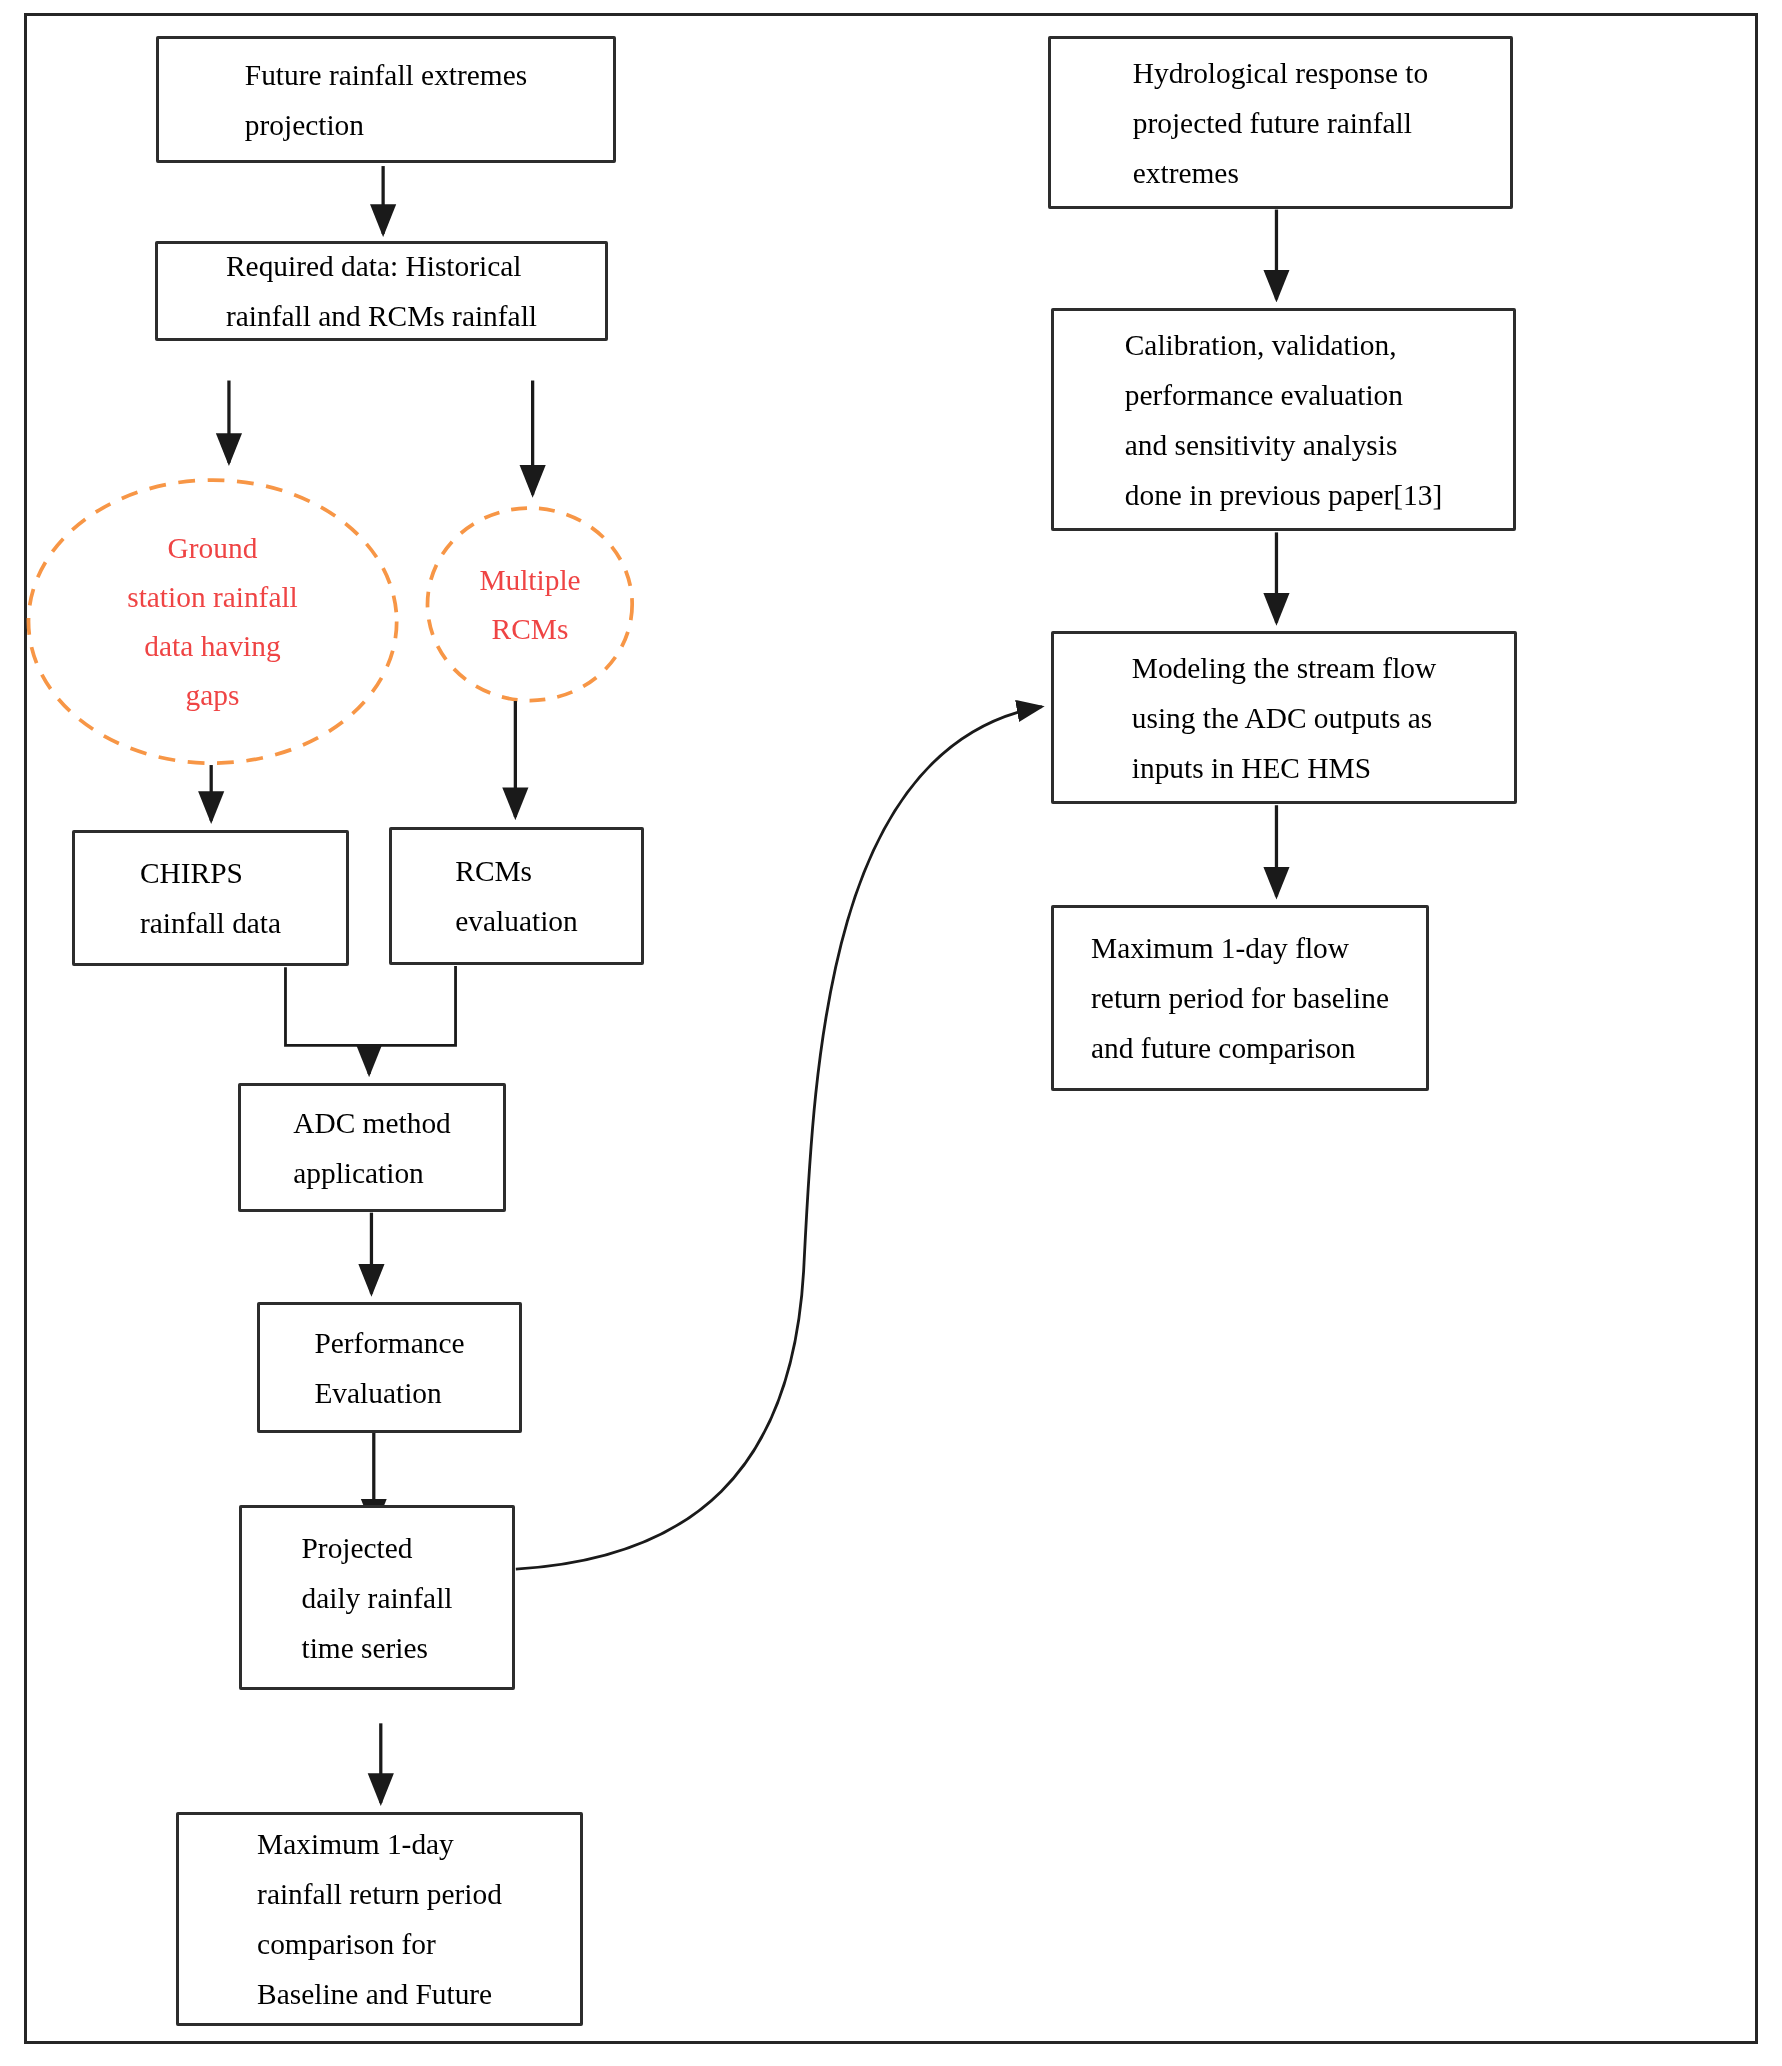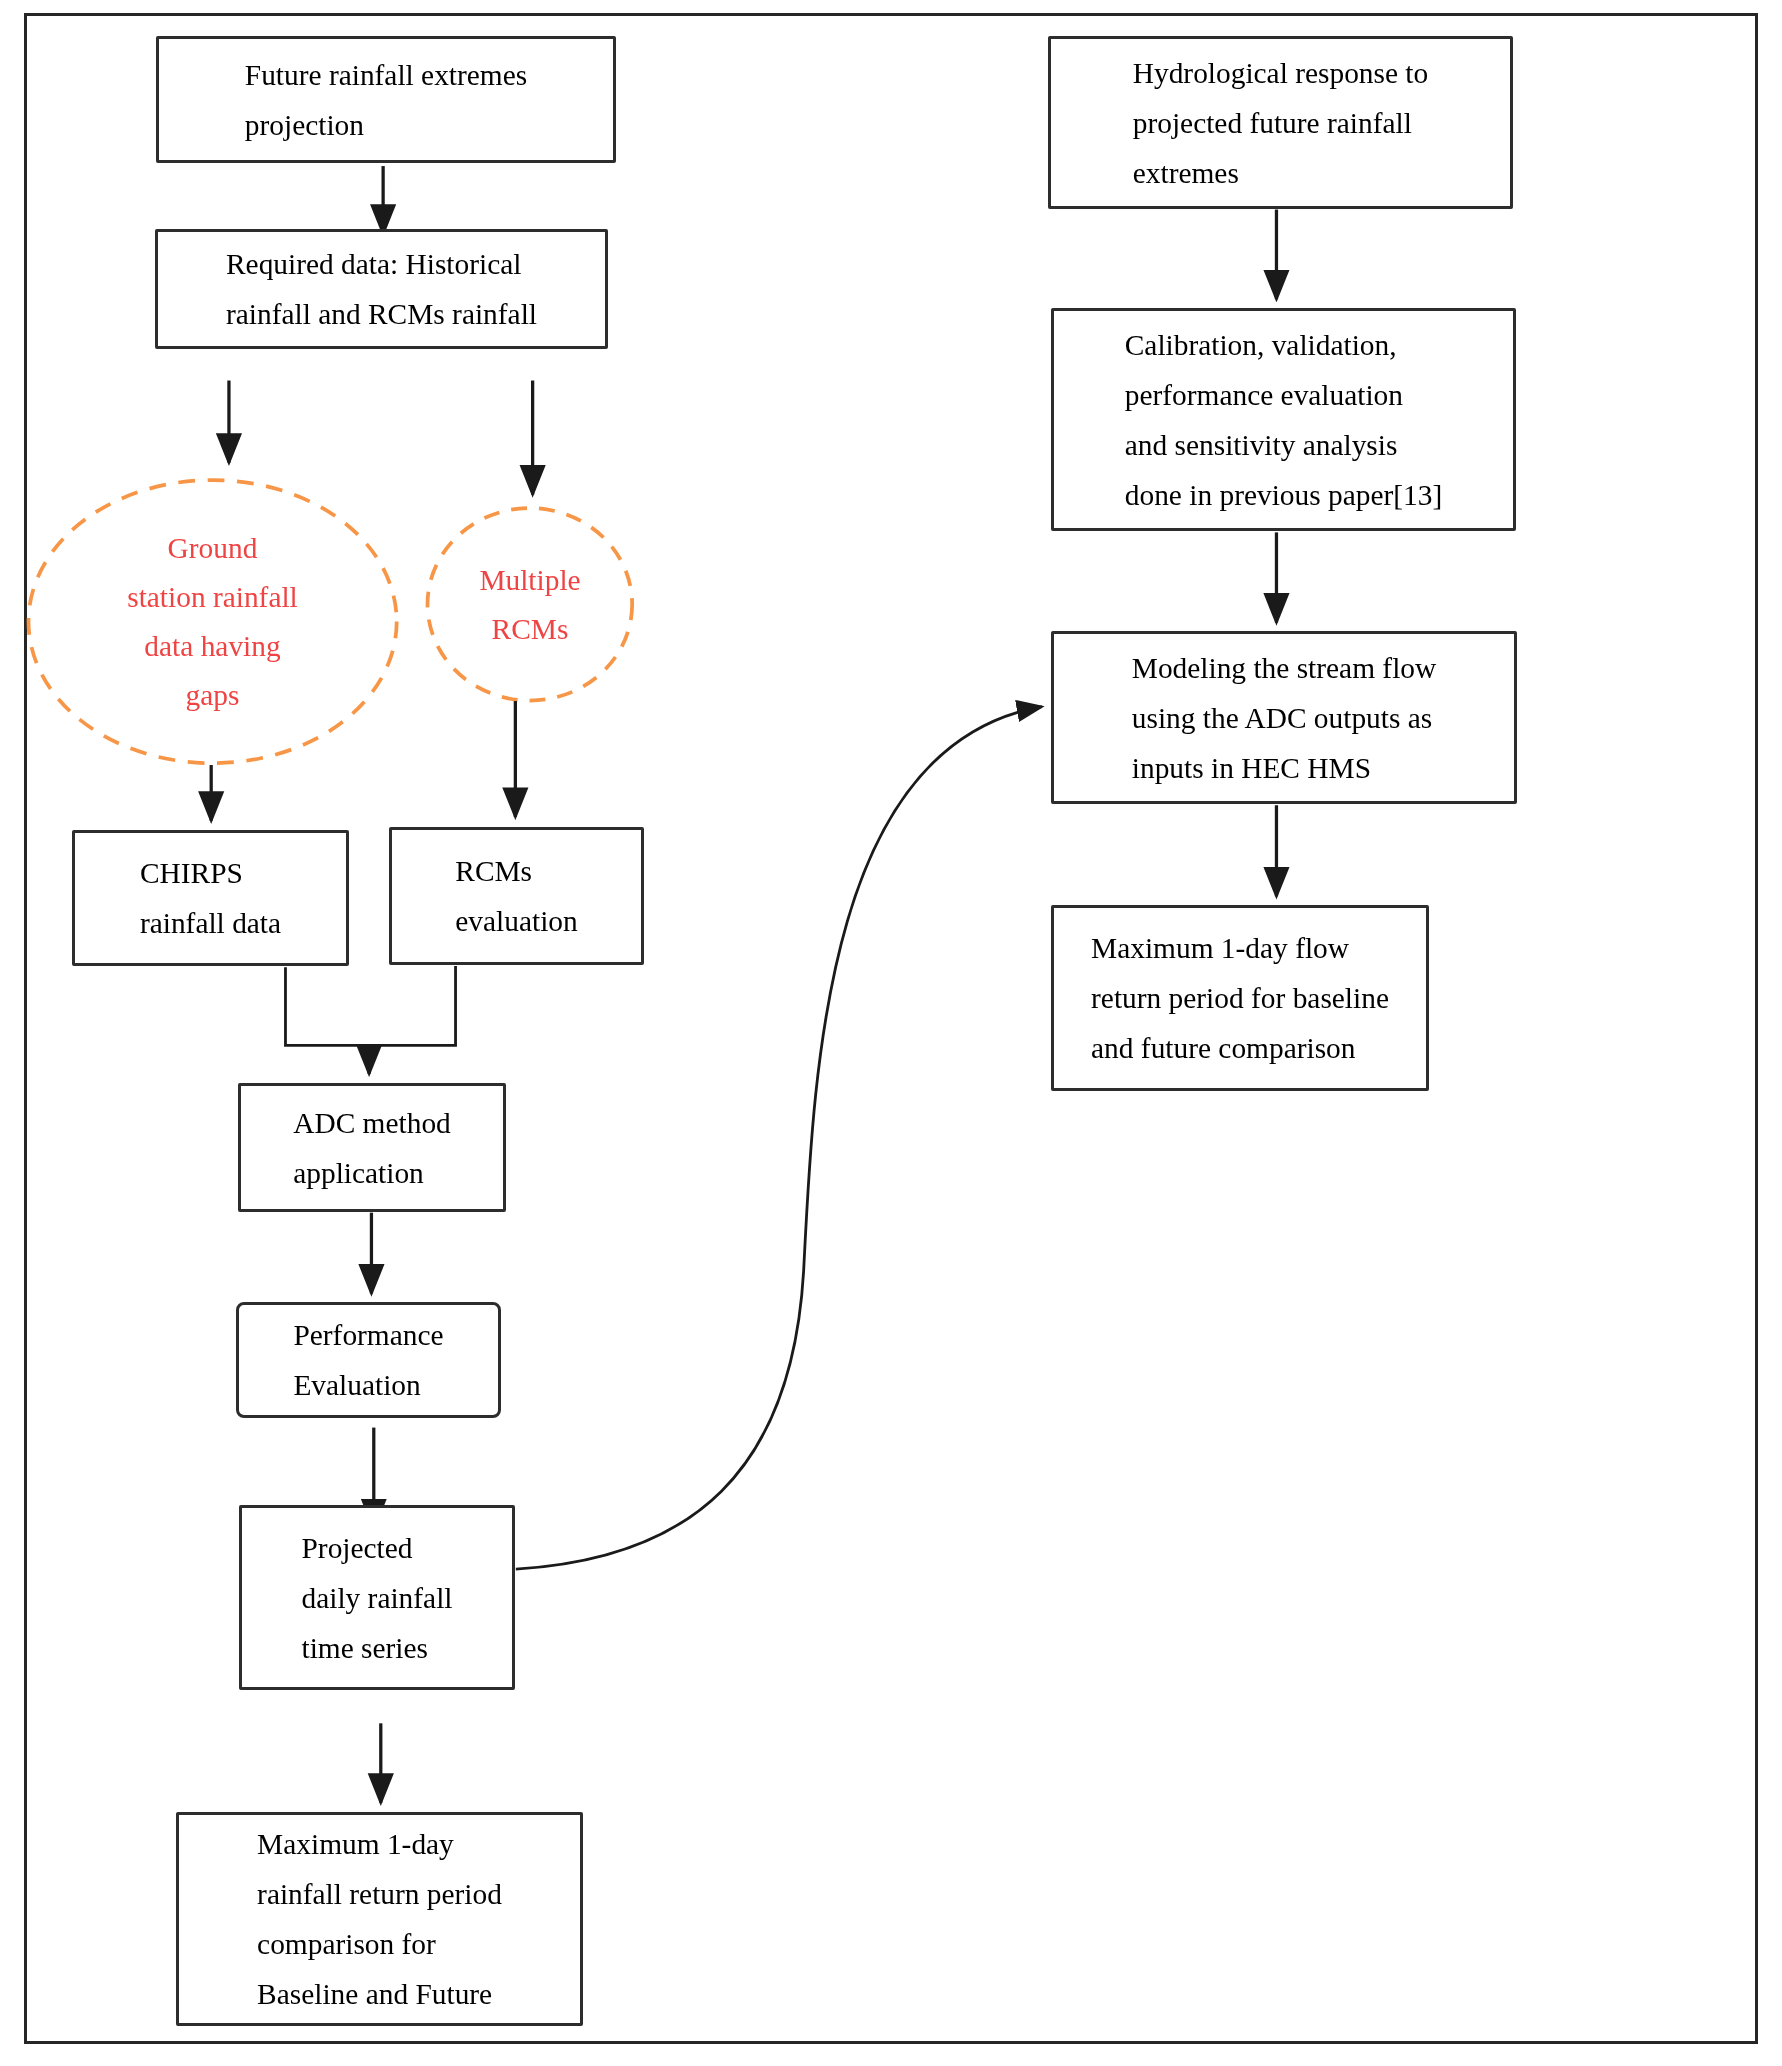--- a/index.html
+++ b/index.html
@@ -23,25 +23,25 @@
     font-size:29.4px;line-height:50px;color:#000;
   }
   .bubble-label{
     position:absolute;box-sizing:border-box;background:transparent;
     display:flex;align-items:center;justify-content:center;
     text-align:center;white-space:pre-line;
     font-size:29.4px;line-height:49px;color:#ef4444;
   }
   
   .n-future      {left:156px;  top:36px;   width:460px; height:127px;}
-  .n-required    {left:155px;  top:229px;  width:453px; height:120px;}
+  .n-required    {left:155px;  top:241px;  width:453px; height:100px;}
   .n-chirps      {left:72px;  top:830px; width:277px; height:136px;}
   .n-rcms-eval   {left:389px;  top:827px; width:255px; height:138px;}
   .n-adc         {left:238px;  top:1083px; width:268px; height:129px;}
-  .n-performance {left:236px;  top:1302px; width:265px; height:116px;border-radius:8px;}
+  .n-performance {left:257px;  top:1302px; width:265px; height:131px;}
   .n-projected   {left:239px;  top:1505px; width:276px; height:185px;}
   .n-max-rain    {left:176px;  top:1812px; width:407px; height:214px;}
   
   .n-hydro       {left:1048px; top:36px;   width:465px; height:173px;}
   .n-calibration {left:1051px; top:308px;  width:465px; height:223px;}
   .n-modeling    {left:1051px; top:631px; width:466px; height:173px;}
   .n-max-flow    {left:1051px; top:905px; width:378px; height:186px;}
   
   .l-ground   {left:49px; top:496px; width:327px; height:252px;}
   .l-multiple {left:439px; top:522px; width:182px; height:165px;}

